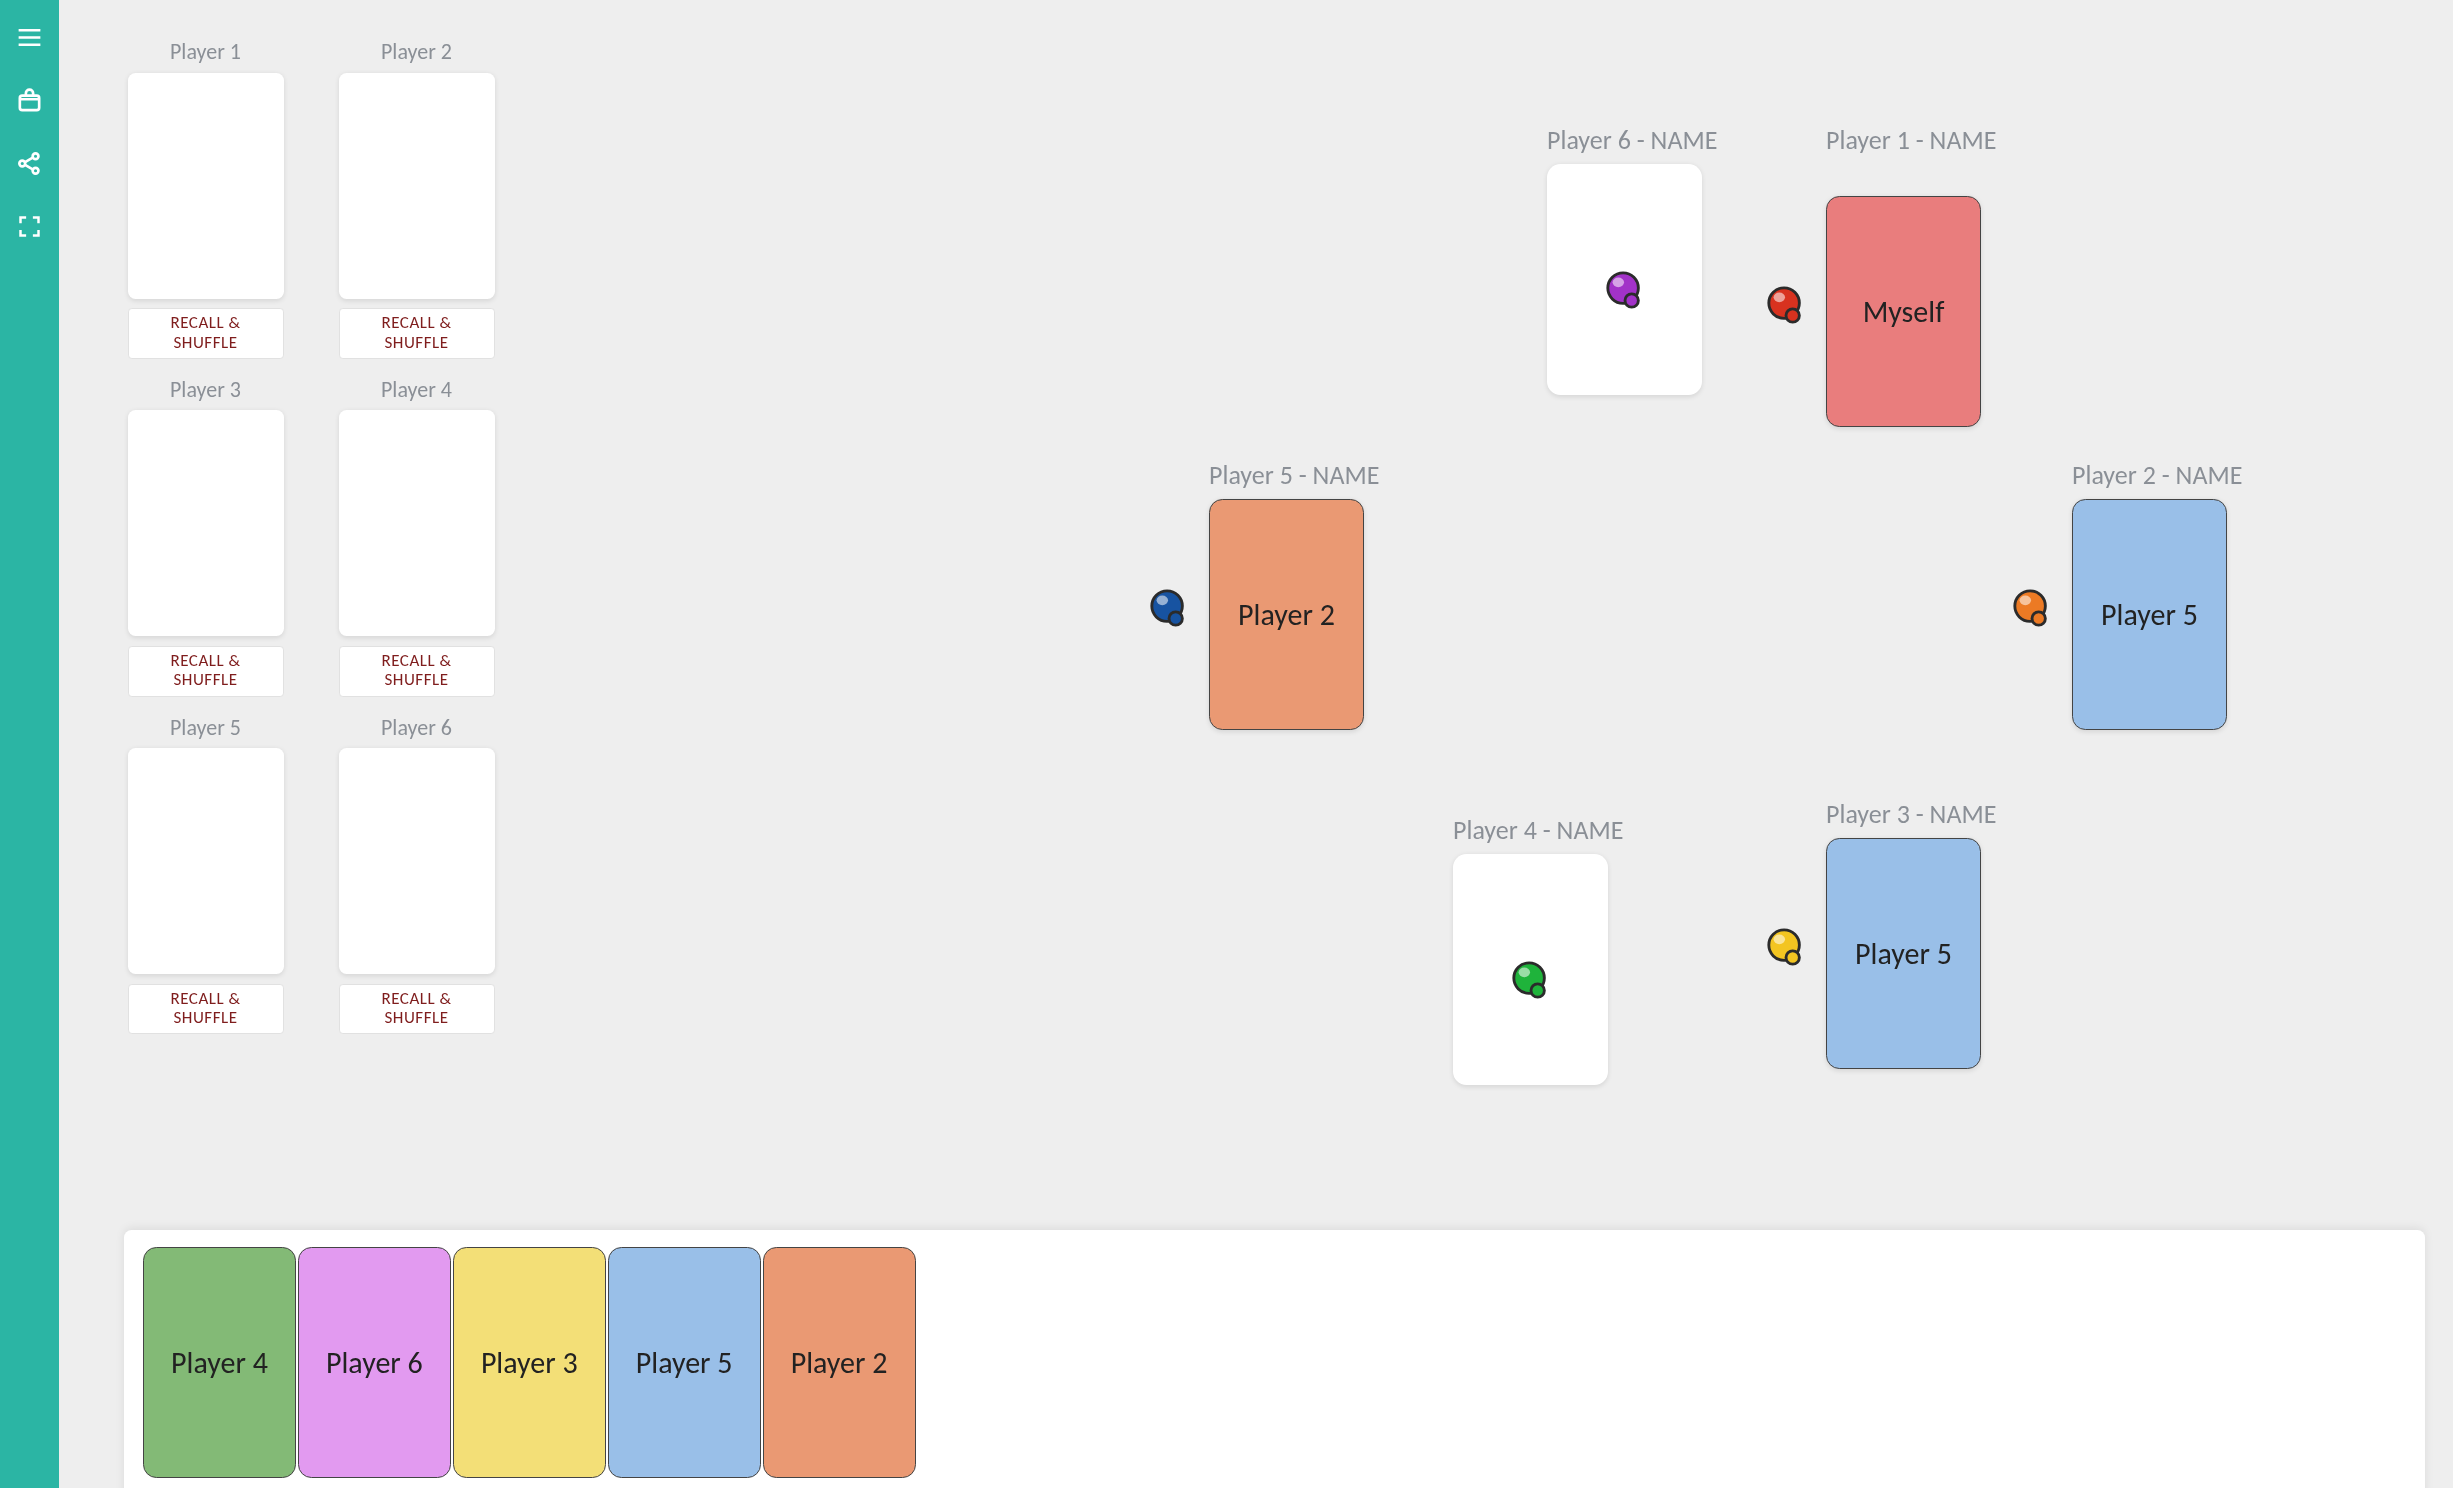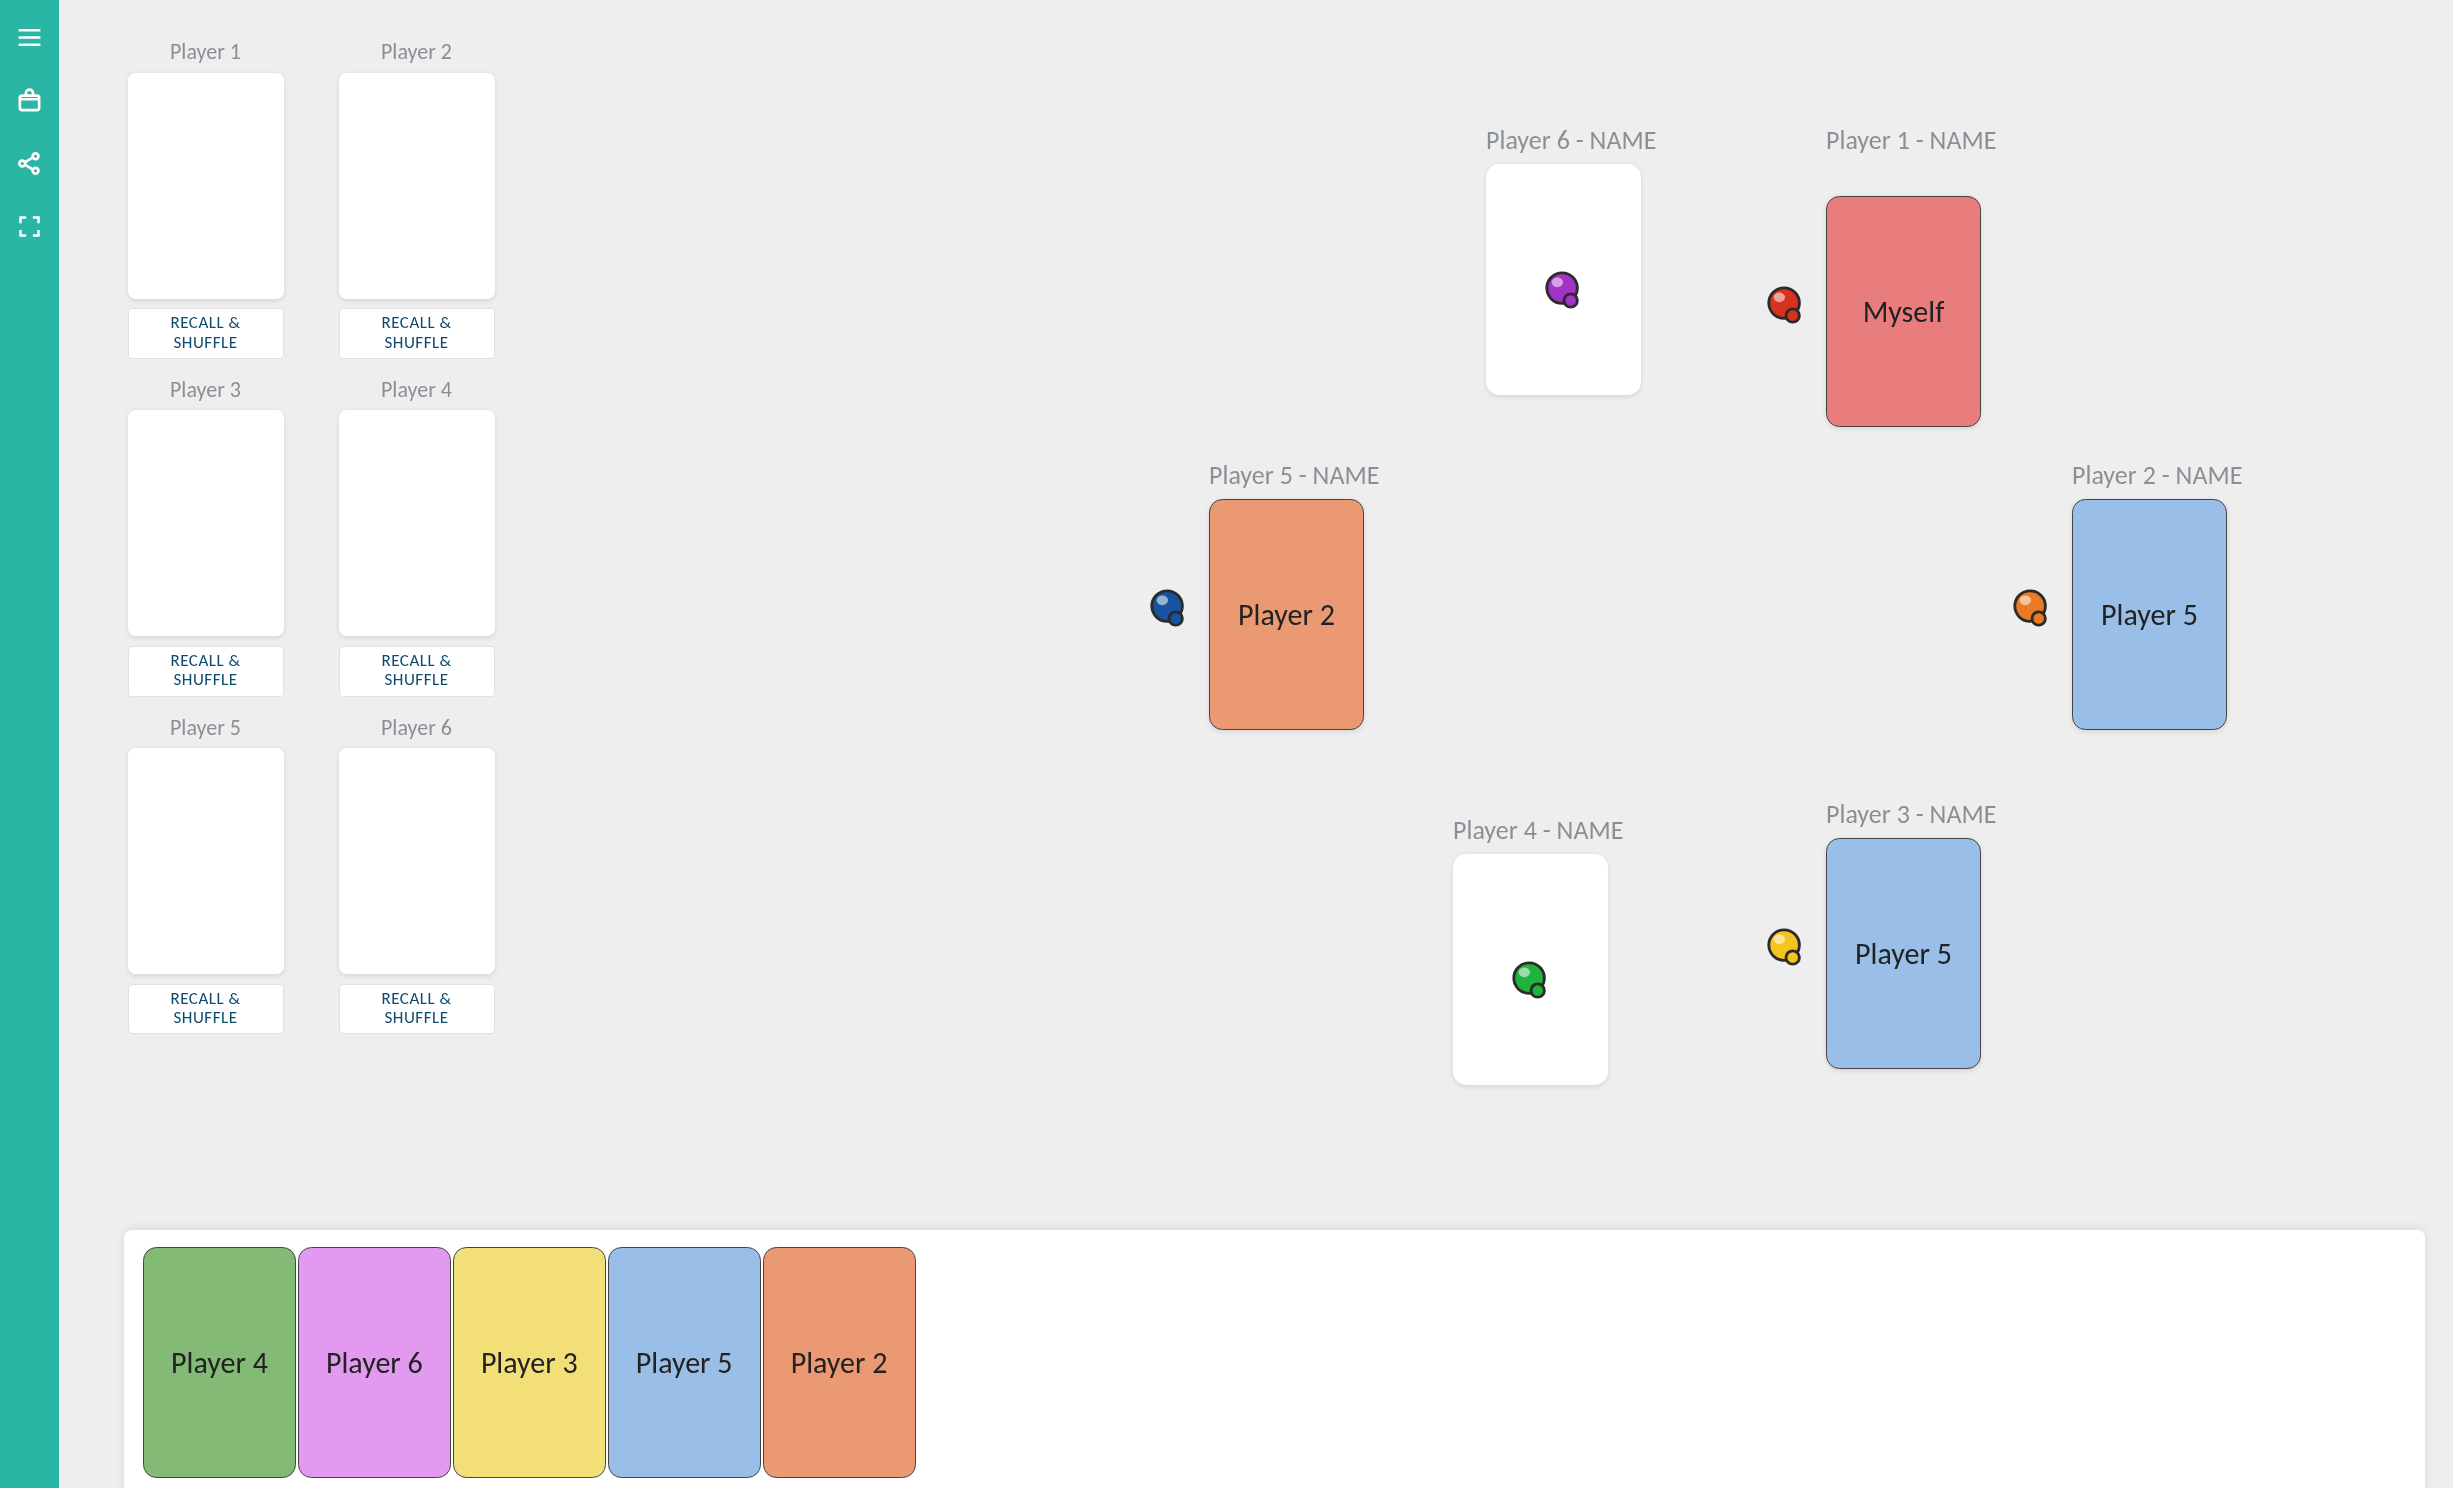--- a/index.html
+++ b/index.html
@@ -72,21 +72,21 @@
   }
   .deck-btn{
     margin-top:9.6px;
     width:156px;
     background:#fff;
     border:1px solid #e1e1e1;
     border-radius:3.8px;
     font-size:17px;
     font-weight:300;
     letter-spacing:0.5px;
-    color:#0c4a6e;
+    color:#7f1d1d;
     padding:3.8px 0 5.7px;
     line-height:1.15;
     text-align:center;
     cursor:pointer;
   }
 
   
   .seat{
     position:absolute;
     width:163px;
@@ -203,21 +203,21 @@
     <div class="deck-btn"><span>RECALL &amp;<br>SHUFFLE</span></div>
   </div>
   <div class="deck-slot">
     <div class="deck-label">Player 6</div>
     <div class="deck-box"></div>
     <div class="deck-btn"><span>RECALL &amp;<br>SHUFFLE</span></div>
   </div>
 </div>
 
 <div id="seats-root">
-    <div class="seat" style="left: 1453px; top: 124px; padding-left: 33px;">
+    <div class="seat" style="left: 1514px; top: 124px; padding-left: 33px;">
       <div class="seat-label">Player 6 - NAME</div>
       <div class="seat-wrap">
         <div class="seat-card" style="background: rgb(255, 255, 255);"></div>
         <div class="pawn" style="left: 57px; top: 105px;"><svg viewBox="0 0 44 44" width="42" height="42">
     <circle cx="20" cy="20" r="16" fill="#a232c8" stroke="#2b2b2b" stroke-width="3"></circle>
     <circle cx="29" cy="33" r="7" fill="#a232c8" stroke="#2b2b2b" stroke-width="3"></circle>
     <ellipse cx="15" cy="14" rx="6" ry="5" fill="rgba(255,255,255,.55)" stroke="none"></ellipse>
   </svg></div>
       </div>
     </div>

